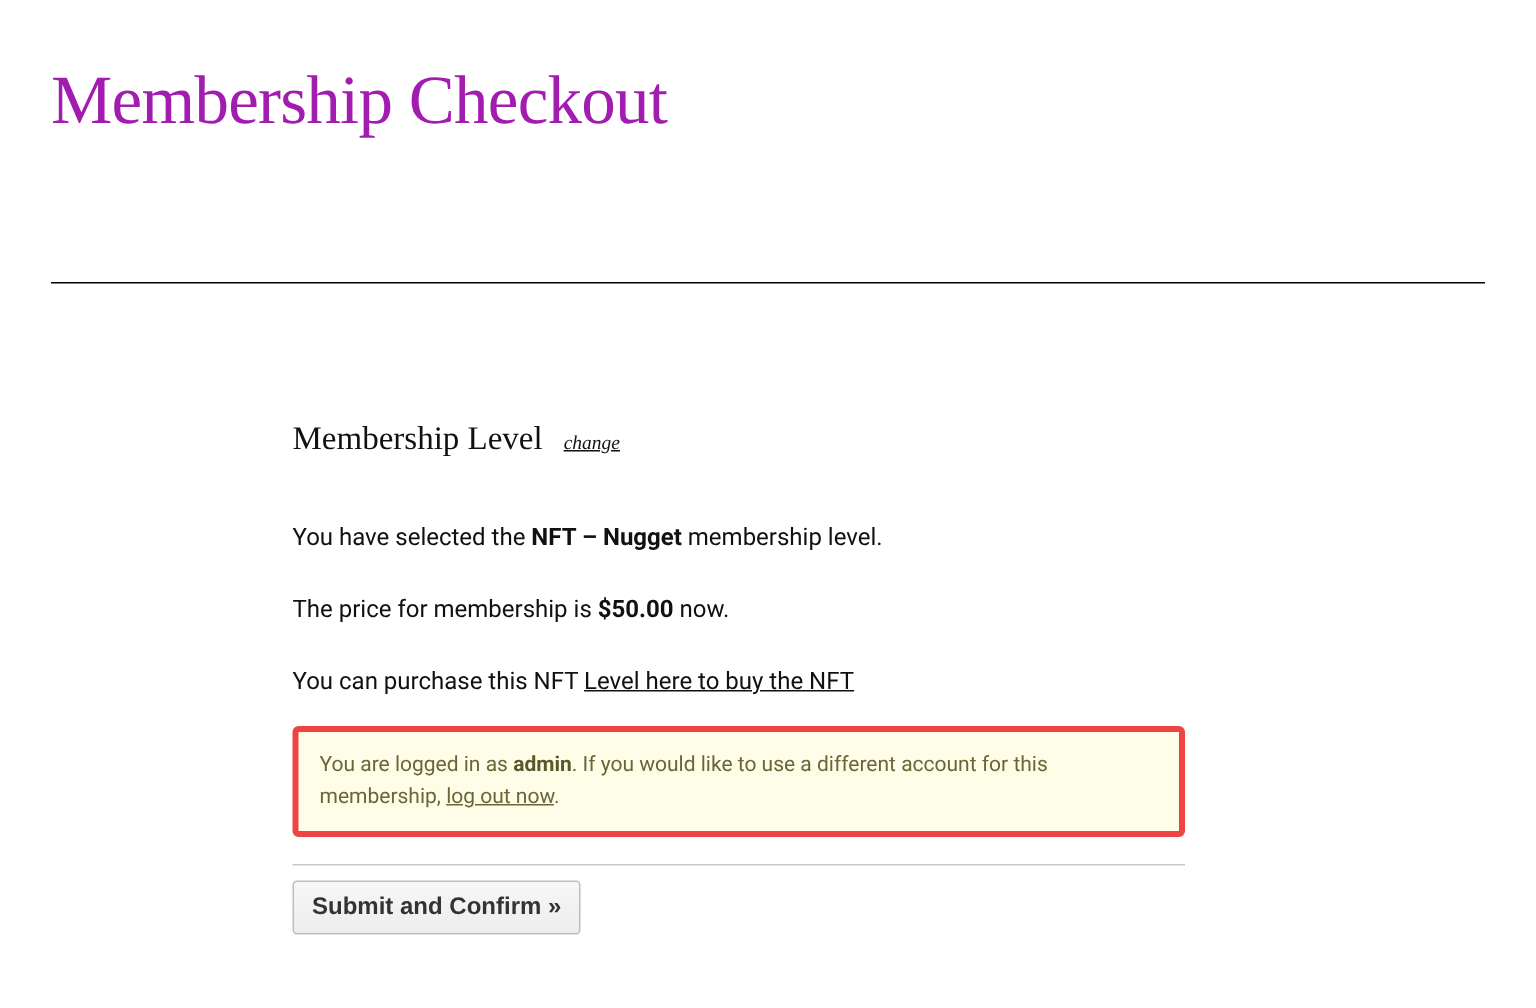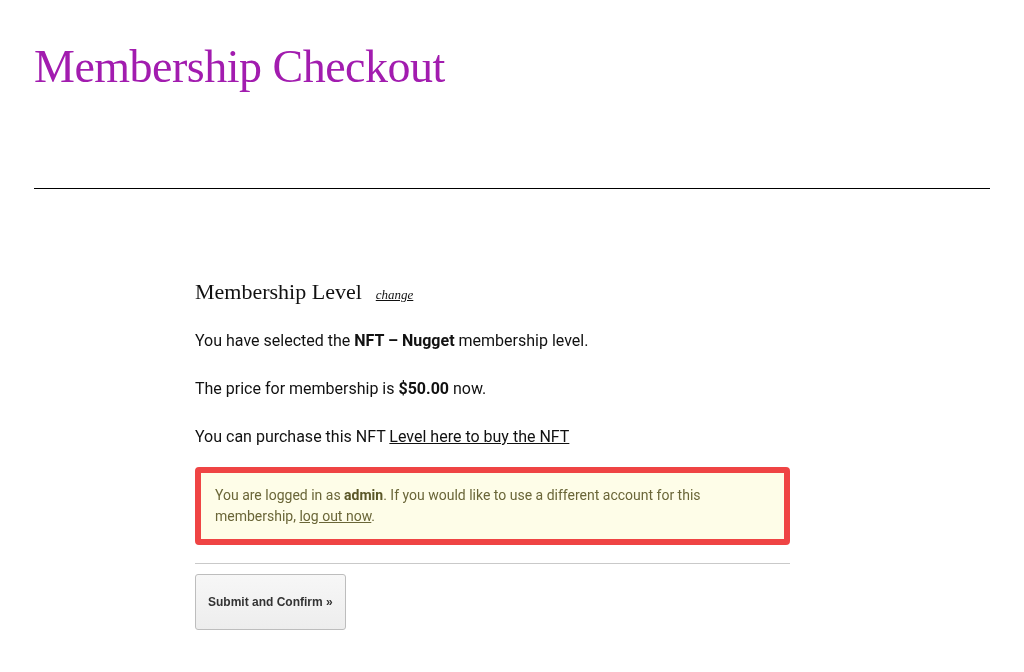--- a/index.html
+++ b/index.html
@@ -48,36 +48,36 @@
       color: #111;
       margin-left: 10px;
       cursor: pointer;
       display: inline;
       vertical-align: baseline;
     }
     .para {
       font-size: 16px;
       line-height: 1.5;
       color: #111;
-      margin-top: 24px;
+      margin-top: 41px;
     }
     .para + .para {
       margin-top: 24px;
     }
     .bold {
       font-weight: 700;
     }
     .inline-link {
       color: #111;
       text-decoration: underline;
       cursor: pointer;
     }
     .notice {
       background: #fefde8;
-      border: 6px solid #ef4444;
+      border: 4px solid #ef4444;
       border-radius: 4px;
       padding: 12px 14px;
       margin-top: 18px;
       font-size: 14px;
       line-height: 1.5;
       color: #6a6638;
     }
     .notice .bold {
       color: #5a5728;
     }
@@ -86,22 +86,22 @@
       text-decoration: underline;
     }
     .thin-divider {
       border: none;
       border-top: 1px solid #c9c9c9;
       margin-top: 18px;
     }
     .submit-btn {
       display: inline-block;
       margin-top: 10px;
-      padding: 20px 12px;
-      font-size: 12px;
+      padding: 8px 12px;
+      font-size: 16px;
       font-weight: 600;
       color: #333;
       background: linear-gradient(#f7f7f7, #ededed);
       border: 1px solid #bdbdbd;
       border-radius: 3px;
       cursor: pointer;
     }
   </style>
 </head>
 <body>

